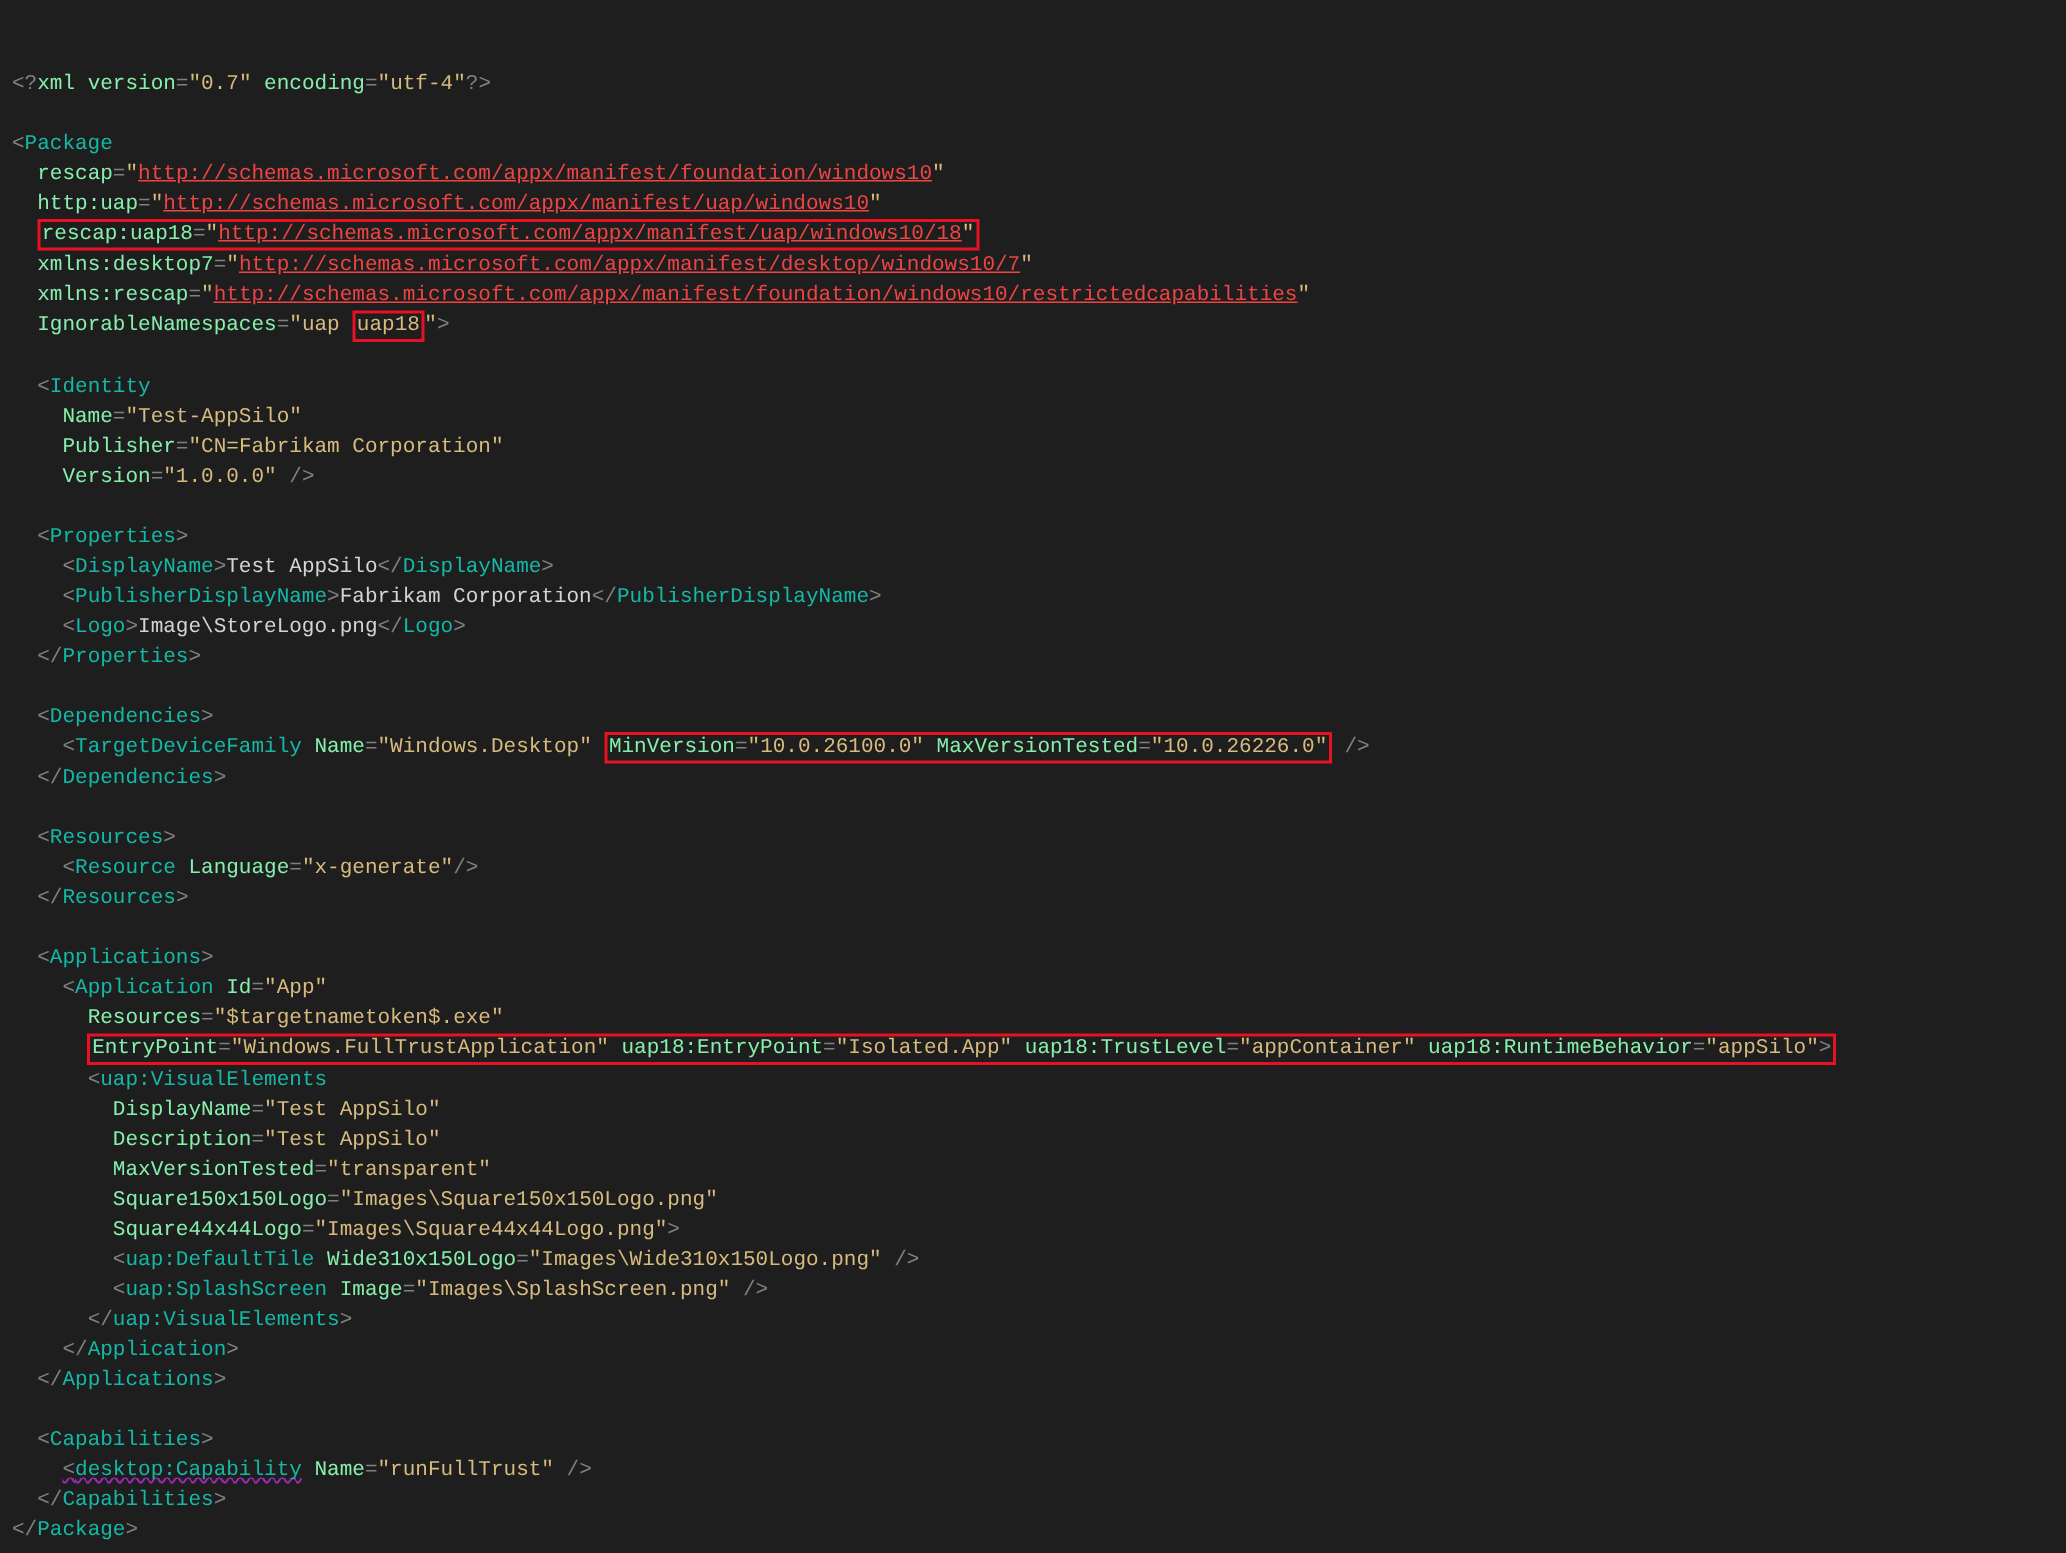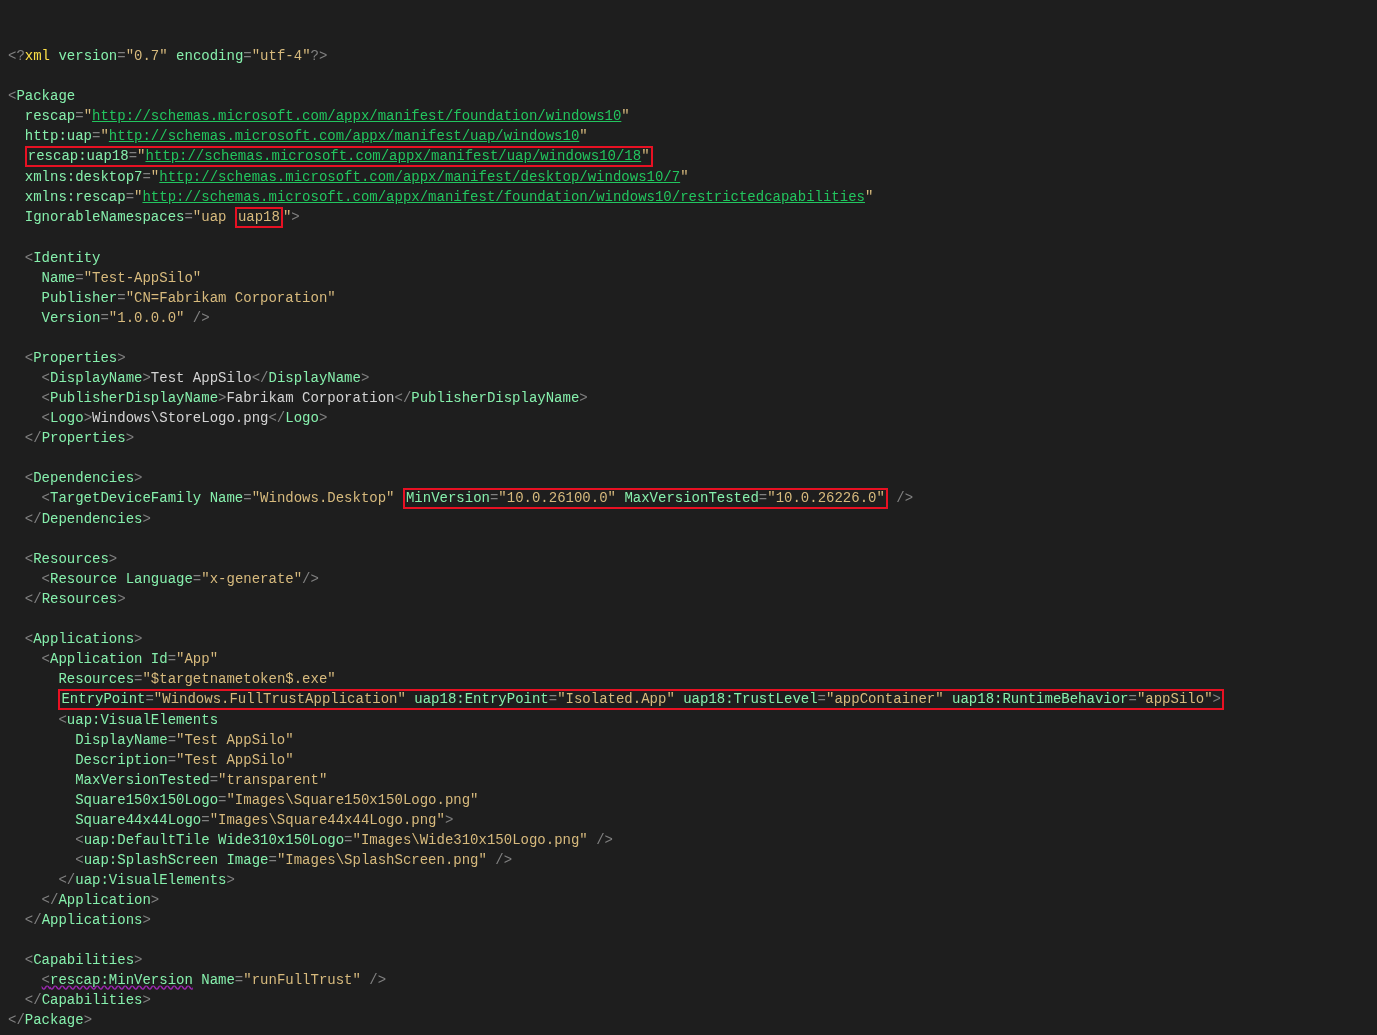--- a/index.html
+++ b/index.html
@@ -1,20 +1,20 @@
 <!DOCTYPE html>
 <html><head>
 <meta charset="utf-8">
 <style>
   body{margin:0;padding:6px 8px;background:#1e1e1e;color:#d4d4d4;font-family:Consolas,"Courier New",monospace;font-size:14px;line-height:20px;white-space:pre}
-  .pi{color:#fde047}
-  .tag{color:#86efac}
+  .pi{color:#86efac}
+  .tag{color:#14b8a6}
   .attr{color:#86efac}
   .str{color:#d7ba7d}
-  .link{color:#22c55e;text-decoration:underline}
+  .link{color:#ef4444;text-decoration:underline}
   .txt{color:#d4d4d4}
   .punc{color:#808080}
   .hl{border:2px solid #e81123;padding:0 1px;display:inline-block;line-height:17px}
   .wavy{text-decoration:underline wavy #9c27b0;text-decoration-skip-ink:none}
 </style>
 </head>
 <body>
 
 <div><span class="punc">&lt;?</span><span class="pi">xml </span><span class="attr">version</span><span class="punc">=</span><span class="str">"<span>0.7</span>"</span><span class="pi"> </span><span class="attr">encoding</span><span class="punc">=</span><span class="str">"<span>utf-4</span>"</span><span class="punc">?&gt;</span>
 
@@ -27,21 +27,21 @@
   <span class="attr">IgnorableNamespaces</span><span class="punc">=</span><span class="str">"<span>uap</span></span> <span class="hl"><span class="str">uap18</span></span><span class="str">"</span><span class="punc">&gt;</span>
 
   <span class="punc">&lt;</span><span class="tag">Identity</span>
     <span class="attr">Name</span><span class="punc">=</span><span class="str">"<span>Test-AppSilo</span>"</span>
     <span class="attr">Publisher</span><span class="punc">=</span><span class="str">"<span>CN=Fabrikam Corporation</span>"</span>
     <span class="attr">Version</span><span class="punc">=</span><span class="str">"<span>1.0.0.0</span>"</span> <span class="punc">/&gt;</span>
 
   <span class="punc">&lt;</span><span class="tag">Properties</span><span class="punc">&gt;</span>
     <span class="punc">&lt;</span><span class="tag">DisplayName</span><span class="punc">&gt;</span><span class="txt">Test AppSilo</span><span class="punc">&lt;/</span><span class="tag">DisplayName</span><span class="punc">&gt;</span>
     <span class="punc">&lt;</span><span class="tag">PublisherDisplayName</span><span class="punc">&gt;</span><span class="txt">Fabrikam Corporation</span><span class="punc">&lt;/</span><span class="tag">PublisherDisplayName</span><span class="punc">&gt;</span>
-    <span class="punc">&lt;</span><span class="tag">Logo</span><span class="punc">&gt;</span><span class="txt">Windows\StoreLogo.png</span><span class="punc">&lt;/</span><span class="tag">Logo</span><span class="punc">&gt;</span>
+    <span class="punc">&lt;</span><span class="tag">Logo</span><span class="punc">&gt;</span><span class="txt">Image\StoreLogo.png</span><span class="punc">&lt;/</span><span class="tag">Logo</span><span class="punc">&gt;</span>
   <span class="punc">&lt;/</span><span class="tag">Properties</span><span class="punc">&gt;</span>
 
   <span class="punc">&lt;</span><span class="tag">Dependencies</span><span class="punc">&gt;</span>
     <span class="punc">&lt;</span><span class="tag">TargetDeviceFamily</span> <span class="attr">Name</span><span class="punc">=</span><span class="str">"<span>Windows.Desktop</span>"</span> <span class="hl"><span class="attr">MinVersion</span><span class="punc">=</span><span class="str">"<span>10.0.26100.0</span>"</span> <span class="attr">MaxVersionTested</span><span class="punc">=</span><span class="str">"<span>10.0.26226.0</span>"</span></span> <span class="punc">/&gt;</span>
   <span class="punc">&lt;/</span><span class="tag">Dependencies</span><span class="punc">&gt;</span>
 
   <span class="punc">&lt;</span><span class="tag">Resources</span><span class="punc">&gt;</span>
     <span class="punc">&lt;</span><span class="tag">Resource</span> <span class="attr">Language</span><span class="punc">=</span><span class="str">"<span>x-generate</span>"</span><span class="punc">/&gt;</span>
   <span class="punc">&lt;/</span><span class="tag">Resources</span><span class="punc">&gt;</span>
 
@@ -55,16 +55,16 @@
         <span class="attr">MaxVersionTested</span><span class="punc">=</span><span class="str">"<span>transparent</span>"</span>
         <span class="attr">Square150x150Logo</span><span class="punc">=</span><span class="str">"<span>Images\Square150x150Logo.png</span>"</span>
         <span class="attr">Square44x44Logo</span><span class="punc">=</span><span class="str">"<span>Images\Square44x44Logo.png</span>"</span><span class="punc">&gt;</span>
         <span class="punc">&lt;</span><span class="tag">uap:DefaultTile</span> <span class="attr">Wide310x150Logo</span><span class="punc">=</span><span class="str">"<span>Images\Wide310x150Logo.png</span>"</span> <span class="punc">/&gt;</span>
         <span class="punc">&lt;</span><span class="tag">uap:SplashScreen</span> <span class="attr">Image</span><span class="punc">=</span><span class="str">"<span>Images\SplashScreen.png</span>"</span> <span class="punc">/&gt;</span>
       <span class="punc">&lt;/</span><span class="tag">uap:VisualElements</span><span class="punc">&gt;</span>
     <span class="punc">&lt;/</span><span class="tag">Application</span><span class="punc">&gt;</span>
   <span class="punc">&lt;/</span><span class="tag">Applications</span><span class="punc">&gt;</span>
 
   <span class="punc">&lt;</span><span class="tag">Capabilities</span><span class="punc">&gt;</span>
-    <span class="wavy"><span class="punc">&lt;</span><span class="tag">rescap:MinVersion</span></span> <span class="attr">Name</span><span class="punc">=</span><span class="str">"<span>runFullTrust</span>"</span> <span class="punc">/&gt;</span>
+    <span class="wavy"><span class="punc">&lt;</span><span class="tag">desktop:Capability</span></span> <span class="attr">Name</span><span class="punc">=</span><span class="str">"<span>runFullTrust</span>"</span> <span class="punc">/&gt;</span>
   <span class="punc">&lt;/</span><span class="tag">Capabilities</span><span class="punc">&gt;</span>
 <span class="punc">&lt;/</span><span class="tag">Package</span><span class="punc">&gt;</span></div>
 
 
 </body></html>

